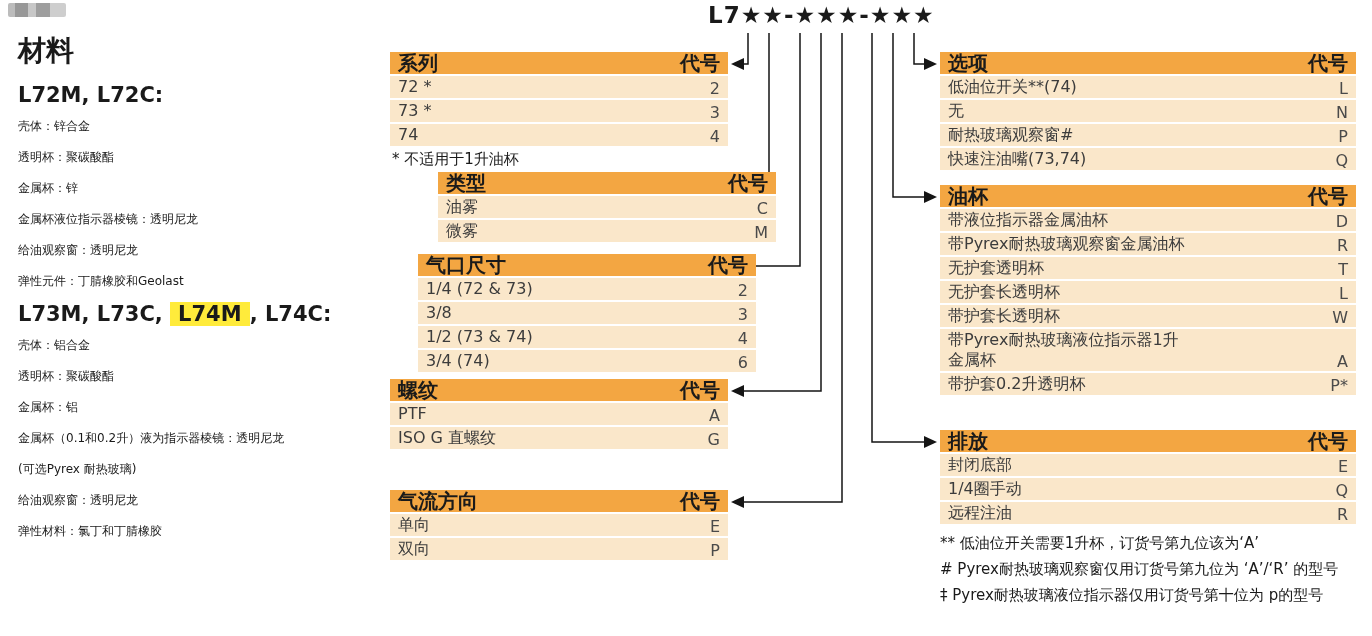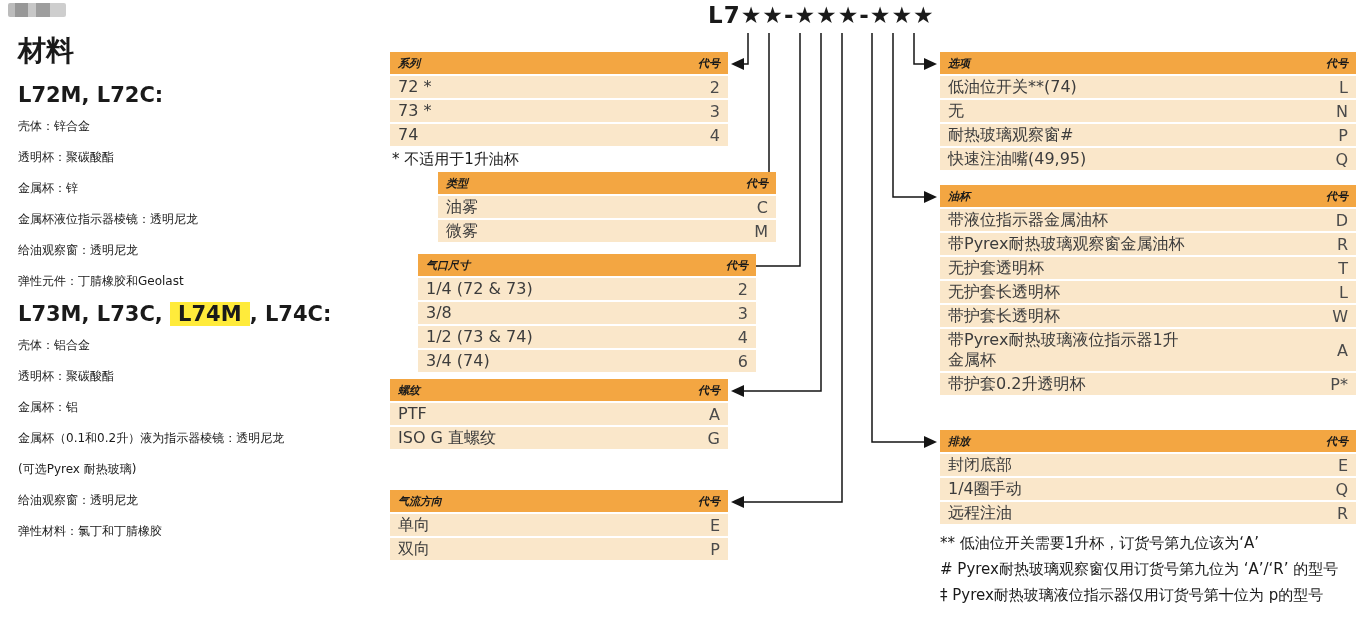--- a/index.html
+++ b/index.html
@@ -15,22 +15,22 @@
   .connectors { position:absolute; left:0; top:0; pointer-events:none; }
 
   .materials { position:absolute; left:18px; top:34px; width:372px; }
   .materials-title { font-size:28px; font-weight:bold; line-height:34px; margin-bottom:12px; }
   .mat-heading { font-size:21px; font-weight:bold; line-height:31px; margin-top:2px; }
   .mat-line { font-size:12px; line-height:31px; }
   .hl { background:var(--highlight,#ffeb3b); padding:0 8px; }
 
   .table { position:absolute; }
   .thead { background:var(--header-bg,#F3A642); height:22px; display:flex; justify-content:space-between; align-items:center;
-           padding:0 8px; font-weight:bold; font-size:11px; margin-bottom:2px;font-style:italic; }
-  .trow  { background:var(--row-bg,#FAE7CA); min-height:22px; display:flex; justify-content:space-between; align-items:center;
+           padding:0 8px; font-weight:bold; font-size:20px; margin-bottom:2px; }
+  .trow  { background:var(--row-bg,#FAE7CA); min-height:22px; display:flex; justify-content:space-between; align-items:flex-end;
            padding:0 8px; font-size:16px; margin-bottom:2px; color:#3c3c3c; }
   .tlabel { white-space:pre-line; line-height:20px; padding:1px 0; }
   .tcode  { color:#4a4a4a; padding-left:8px; }
 
   .w-left  { width:338px; }
   .w-right { width:416px; }
 
   #t-series  { left:390px; top:52px; }
   #series-footnote { position:absolute; left:392px; top:150px; font-size:15px; }
   #t-type    { left:390px; top:172px;margin-left:48px; }
@@ -197,21 +197,21 @@
       </div>
     <div class="trow">
         <span class="tlabel">无</span>
         <span class="tcode">N</span>
       </div>
     <div class="trow">
         <span class="tlabel">耐热玻璃观察窗#</span>
         <span class="tcode">P</span>
       </div>
     <div class="trow">
-        <span class="tlabel">快速注油嘴(49,95)</span>
+        <span class="tlabel">快速注油嘴(73,74)</span>
         <span class="tcode">Q</span>
       </div>
   </div>
 
   <div class="table w-right" id="t-bowl">
     <div class="thead">
       <span>油杯</span>
       <span>代号</span>
     </div>
     <div class="trow">

